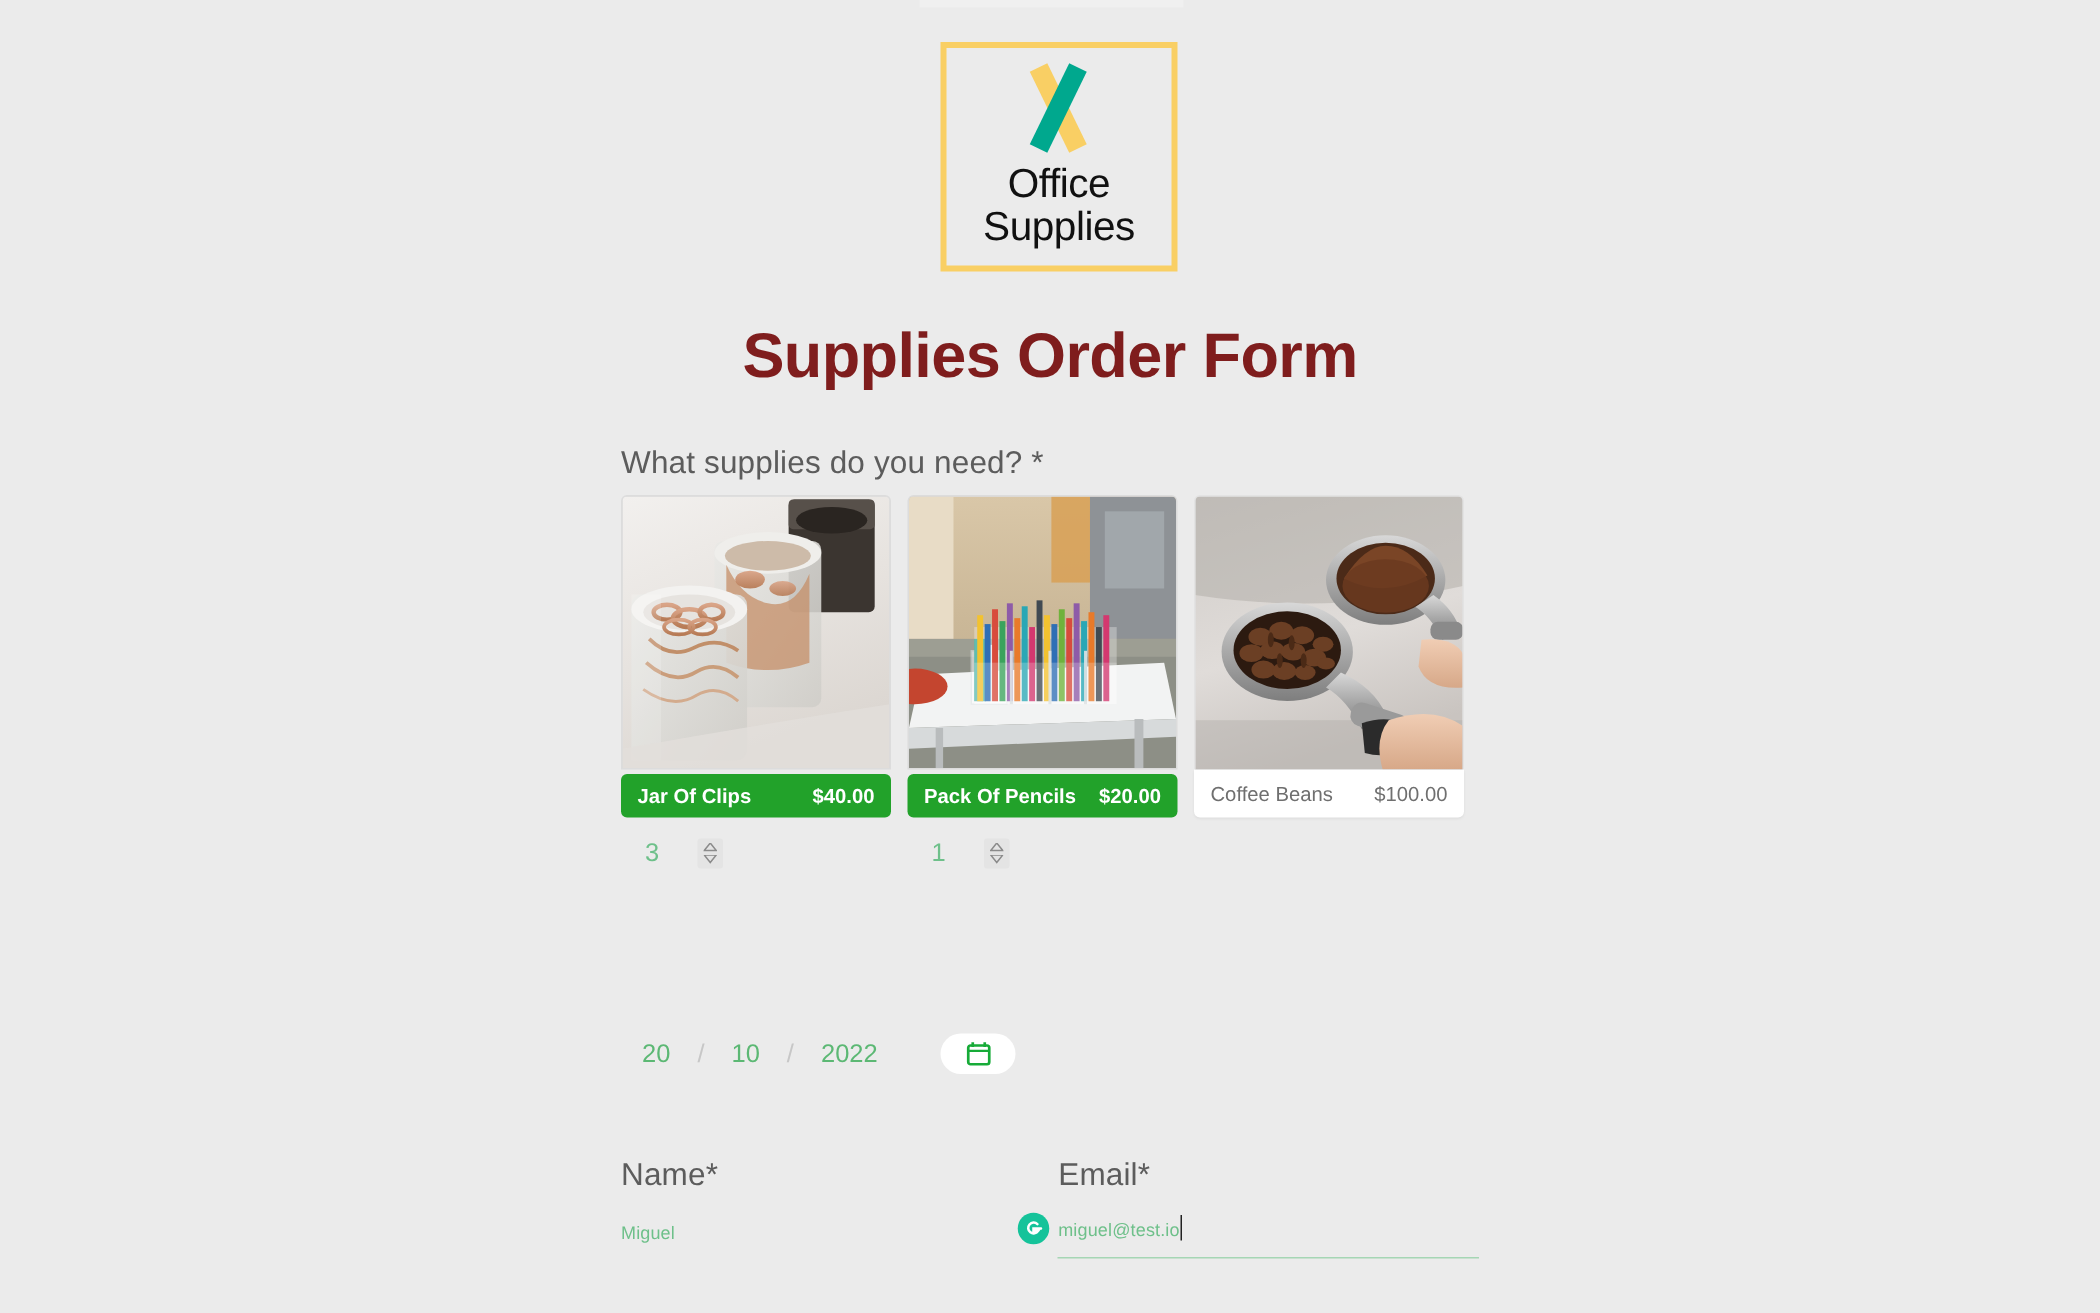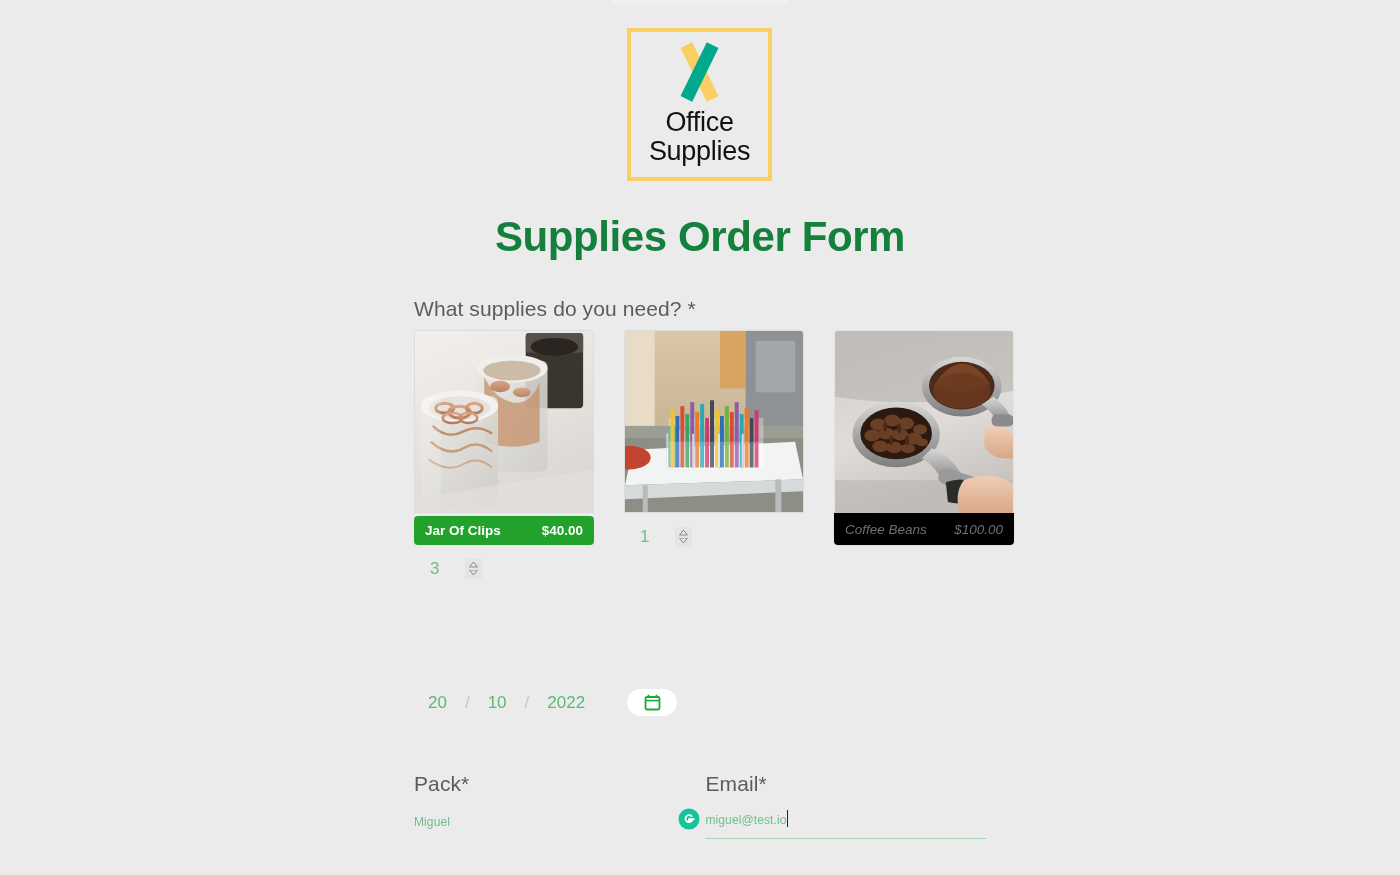--- a/index.html
+++ b/index.html
@@ -23,21 +23,21 @@
     position: absolute;
     left: 613px; top: 0;
     width: 176px; height: 5px;
     background: #f0f0f0;
   }
 
   
   .logo-box {
     position: absolute;
     left: 627px; top: 28px;
-    width: 145px; height: 153px;
+    width: 158px; height: 153px;
     border: 4px solid #f9cf64;
     background: #ebebeb;
     display: flex;
     flex-direction: column;
     align-items: center;
     justify-content: flex-start;
     padding-top: 14px;
   }
   .logo-x {
     position: relative;
@@ -69,40 +69,40 @@
   }
 
   
   .form-title {
     position: absolute;
     left: 0; top: 213px;
     width: 1400px;
     text-align: center;
     font-size: 42px;
     font-weight: bold;
-    color: #15803d;
+    color: #7f1d1d;
     letter-spacing: -0.4px;
   }
 
   
   .form-body {
     position: absolute;
     left: 414px; top: 297px;
     width: 572px;
   }
   .field-label {
     font-size: 21px;
     color: #5c5c5c;
     letter-spacing: 0.1px;
   }
 
   
   .products {
     display: flex;
-    gap: 30px;
+    gap: 11px;
     margin-top: 9px;
   }
   .product-card {
     width: 180px;
   }
   .product-thumb {
     width: 180px;
     height: 183px;
     border: 1px solid #dcdcdc;
     border-radius: 4px 4px 0 0;
@@ -125,27 +125,26 @@
     padding: 0 11px;
     font-size: 13.5px;
     font-weight: bold;
   }
   .product-card.selected .product-bar {
     background: #22a22a;
     color: #ffffff;
   }
   .product-card.unselected .product-bar {
     margin-top: 0;
-    background: #000000;
+    background: #ffffff;
     color: #6f6f6f;
     font-weight: normal;
     border-radius: 0 0 4px 4px;
     height: 32px;
     box-shadow: 0 1px 2px rgba(0,0,0,0.06);
-    font-style: italic;
   }
   .product-card.unselected .product-thumb {
     border: 1px solid #e3e3e3;
     border-bottom: none;
   }
   .qty-row {
     margin-top: 12px;
     display: flex;
     align-items: center;
     gap: 26px;
@@ -378,20 +377,24 @@
                 <rect x="126" y="88" width="4" height="50" fill="#414a52"></rect>
                 <rect x="131" y="80" width="4" height="58" fill="#d3386f"></rect>
               </g>
               <rect x="44" y="112" width="96" height="28" fill="#ffffff" opacity="0.22"></rect>
               <rect x="68" y="104" width="2" height="36" fill="#dfe3e4" opacity="0.9"></rect>
               <rect x="94" y="104" width="2" height="36" fill="#dfe3e4" opacity="0.9"></rect>
               <rect x="118" y="104" width="2" height="36" fill="#dfe3e4" opacity="0.9"></rect>
             </g>
           </svg>
         </div>
+        <div class="product-bar">
+          <span>Pack Of Pencils</span>
+          <span>$20.00</span>
+        </div>
         <div class="qty-row">
           <span class="qty-value">1</span>
           <span class="spinner">
             <svg width="9" height="6" viewBox="0 0 9 6" aria-hidden="true">
                 <path d="M4.5 0 L8.5 5 L0.5 5 Z" fill="none" stroke="#8b8b8b" stroke-width="1"></path>
               </svg>
             <svg width="9" height="6" viewBox="0 0 9 6" aria-hidden="true">
                 <path d="M4.5 5 L0.5 0 L8.5 0 Z" fill="none" stroke="#8b8b8b" stroke-width="1"></path>
               </svg>
           </span>
@@ -482,21 +485,21 @@
             <line x1="4.5" y1="0.8" x2="4.5" y2="4" stroke="#17ab38" stroke-width="1.8"></line>
             <line x1="12.5" y1="0.8" x2="12.5" y2="4" stroke="#17ab38" stroke-width="1.8"></line>
             <line x1="1.5" y1="6.6" x2="15.5" y2="6.6" stroke="#17ab38" stroke-width="1.6"></line>
           </svg>
         </span>
       </div>
     </div>
 
     <div class="name-email">
       <div class="col-left">
-        <div class="field-label">Pack*</div>
+        <div class="field-label">Name*</div>
         <div class="text-input">Miguel</div>
       </div>
       <div class="col-right">
         <div class="field-label">Email*</div>
         <div class="text-input"><span>miguel@test.io</span><span class="caret"></span></div>
       </div>
       <span class="grammarly">
         <svg width="22" height="22" viewBox="0 0 22 22" aria-hidden="true">
           <circle cx="11" cy="11" r="10.5" fill="#15c39a"></circle>
           <path d="M16 11 L11 11 L11 12.6 L14.1 12.6 A3.6 3.6 0 1 1 13.6 8.1" fill="none" stroke="#ffffff" stroke-width="1.7" stroke-linecap="round"></path>

